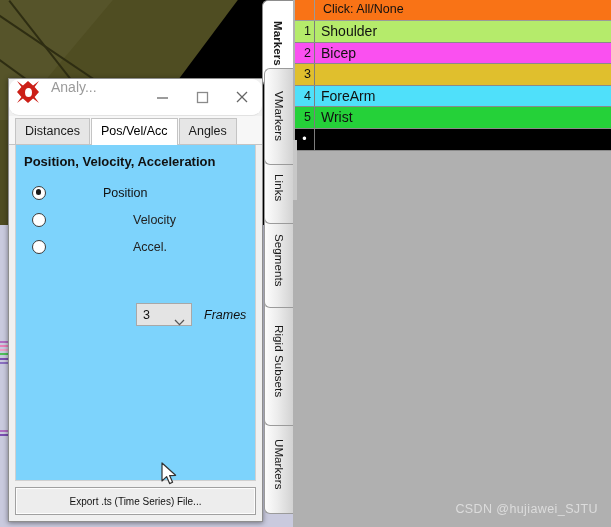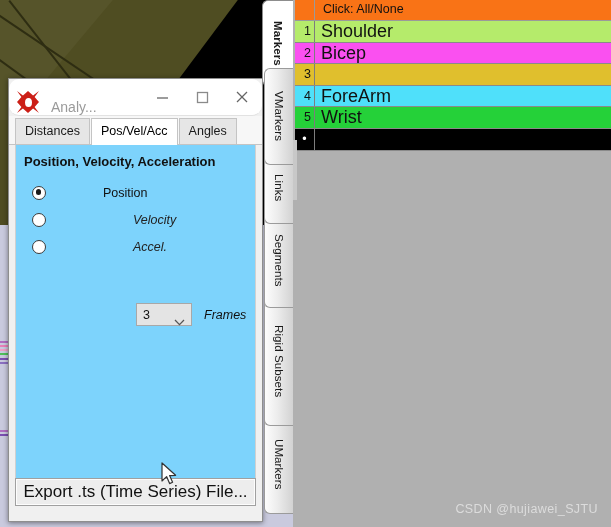--- a/index.html
+++ b/index.html
@@ -141,21 +141,21 @@
     box-sizing: border-box;
     border-right: 1px solid #7d7d7d;
     font-size: 12.5px;
     color: #111;
     text-align: right;
     padding-right: 3px;
     line-height: 20px;
   }
   .m-name {
     flex: 1;
-    font-size: 18px;
+    font-size: 14px;
     color: #111;
     padding-left: 6px;
     line-height: 20px;
   }
   .marker-row.empty .m-num {
     color: #ffffff;
     text-align: center;
     padding-right: 0;
   }
   .marker-row.empty .m-name { color: #fff; }
@@ -173,21 +173,21 @@
     width: 255px; height: 444px;
     background: #f0f0f0;
     border: 1px solid #8e8e8e;
     box-shadow: 0 1px 5px rgba(0,0,0,0.45);
     box-sizing: border-box;
   }
   .titlebar {
     height: 36px;
     background: #ffffff;
     display: flex;
-    align-items: flex-end;
+    align-items: flex-start;
     border-bottom: 1px solid #e2e2e2;
     position: relative;
     border-radius: 10px;
   }
   .app-icon {
     width: 26px; height: 26px;
     margin-left: 6px;
     position: relative;
     flex: none;
   }
@@ -287,21 +287,20 @@
     width: 5.8px; height: 5.8px;
     border-radius: 50%;
     background: #1a1a1a;
   }
   .radio-label {
     font-size: 12.5px;
     color: #111;
     margin-left: 14px;
   }
   .radio-label.dim {
-    font-style: italic;
     color: #222;
     margin-left: 44px;
   }
 
   .frames-wrap {
     position: absolute;
     left: 120px; top: 158px;
     display: flex;
     align-items: center;
   }
@@ -326,30 +325,30 @@
   }
   .frames-label {
     font-size: 12.5px;
     font-style: italic;
     color: #111;
     margin-left: 12px;
   }
 
   .export-btn {
     position: absolute;
-    left: 6px; right: 6px; bottom: 15px;
+    left: 6px; right: 6px; bottom: 6px;
     height: 28px;
     background: #ededed;
     border: 1px solid #a0a0a0;
     box-shadow: inset 0 0 0 1px #fdfdfd;
     box-sizing: border-box;
     display: flex;
     align-items: center;
     justify-content: center;
-    font-size: 17px;
+    font-size: 10px;
     color: #111;
   }
 
   
   #cursor {
     position: absolute;
     left: 161px; top: 462px;
     width: 18px; height: 26px;
     pointer-events: none;
     z-index: 50;

